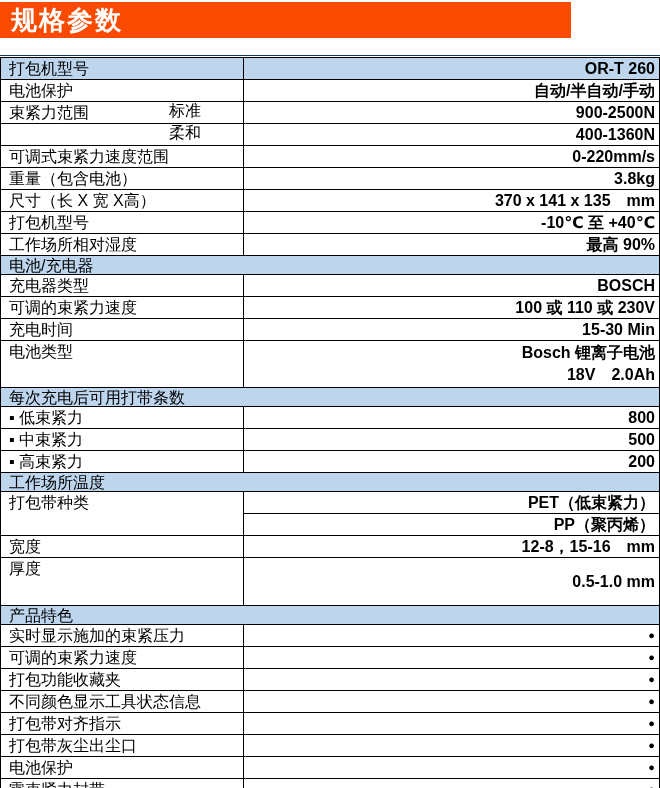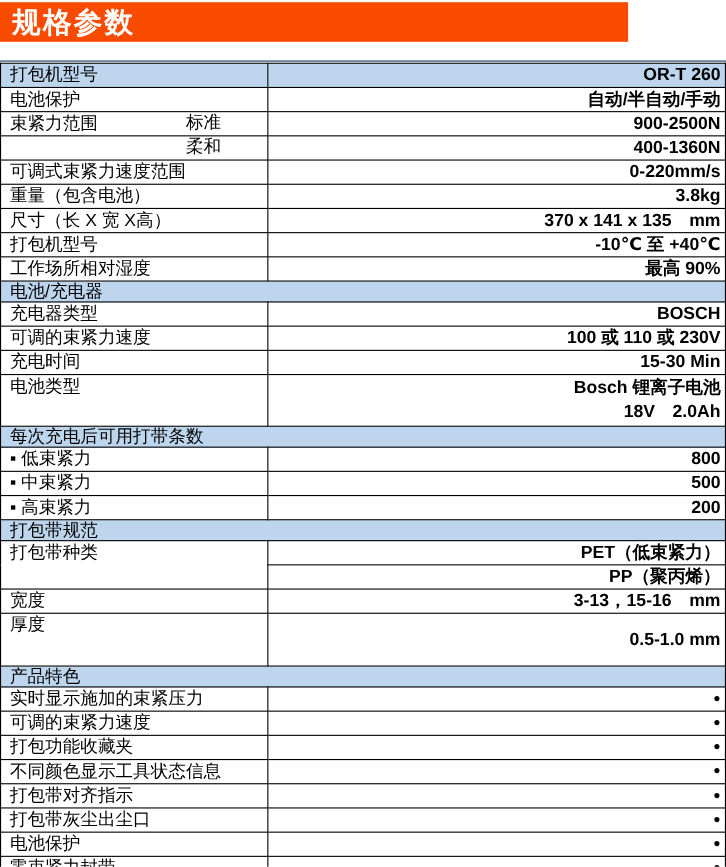--- a/index.html
+++ b/index.html
@@ -142,32 +142,32 @@
       </tr>
       <tr>
         <td class="label">▪ 中束紧力</td>
         <td class="value">500</td>
       </tr>
       <tr>
         <td class="label">▪ 高束紧力</td>
         <td class="value">200</td>
       </tr>
       <tr class="section">
-        <td class="label" colspan="2">打包带规范</td>
+        <td class="label" colspan="2">工作场所温度</td>
       </tr>
       <tr>
         <td class="label vtop" rowspan="2">打包带种类</td>
         <td class="value">PET（低束紧力）</td>
       </tr>
       <tr>
         <td class="value">PP（聚丙烯）</td>
       </tr>
       <tr>
         <td class="label">宽度</td>
-        <td class="value">3-13，15-16　mm</td>
+        <td class="value">12-8，15-16　mm</td>
       </tr>
       <tr class=" tall">
         <td class="label vtop">厚度</td>
         <td class="value">0.5-1.0 mm</td>
       </tr>
       <tr class="section">
         <td class="label" colspan="2">产品特色</td>
       </tr>
       <tr>
         <td class="label">实时显示施加的束紧压力</td>

